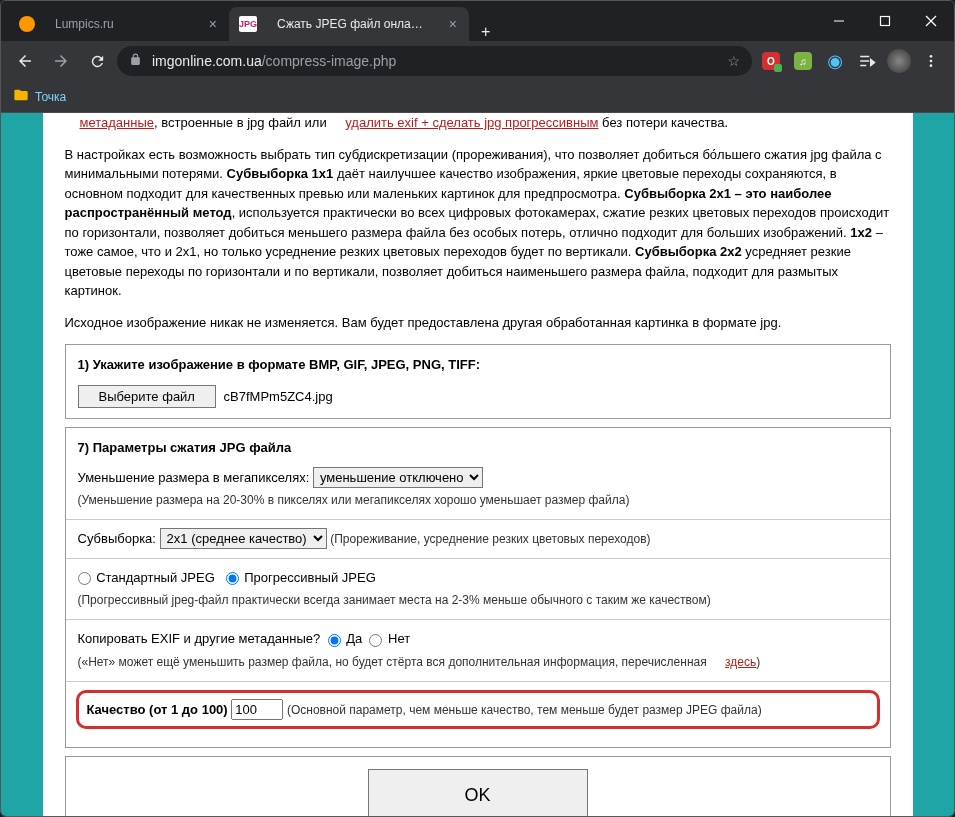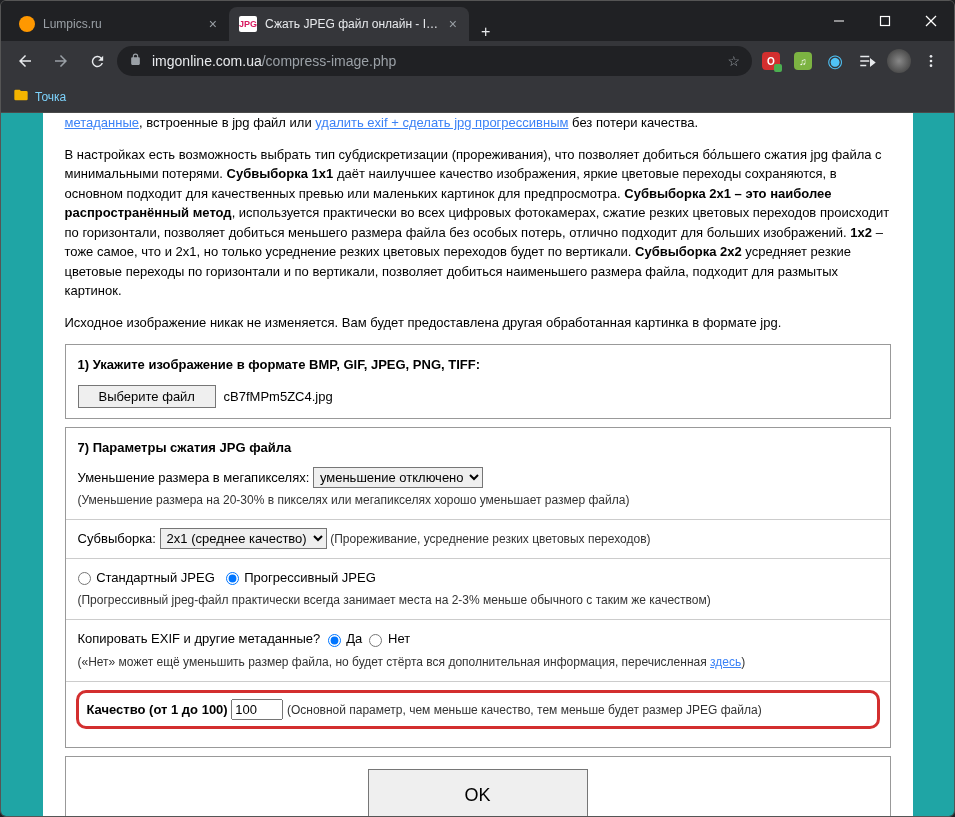--- a/index.html
+++ b/index.html
@@ -1,21 +1,21 @@
 <!DOCTYPE html>
 <html><head>
 <meta charset="utf-8">
 <style>
 * { box-sizing: border-box; margin: 0; padding: 0; }
 body { font-family: Arial, sans-serif; font-size: 13px; background: #202124; width: 955px; height: 817px; overflow: hidden; border: 1px solid #555; border-radius: 6px; }
 
 
 .titlebar { height: 40px; background: #202124; display: flex; align-items: center; }
 .tabs { display: flex; height: 100%; flex: 1; padding-left: 8px; align-items: flex-end; }
-.tab { display: flex; align-items: center; height: 34px; padding: 0 10px; color: #9aa0a6; font-size: 12px; border-radius: 8px 8px 0 0; position: relative; min-width: 220px; max-width: 240px; gap: 8px; justify-content: center; }
+.tab { display: flex; align-items: center; height: 34px; padding: 0 10px; color: #9aa0a6; font-size: 12px; border-radius: 8px 8px 0 0; position: relative; min-width: 220px; max-width: 240px; gap: 20px; justify-content: center; }
 .tab.active { background: #35363a; color: #e8eaed; }
 .tab-favicon { width: 16px; height: 16px; border-radius: 50%; display: flex; align-items: center; justify-content: center; font-size: 9px; font-weight: bold; }
 .fav-lumpics { background: #ff9800; }
 .fav-jpg { background: #fff; color: #d81b60; width: 18px; border-radius: 2px; }
 .tab-title { flex: 1; overflow: hidden; white-space: nowrap; text-overflow: ellipsis; }
 .tab-close { color: #9aa0a6; font-size: 14px; cursor: pointer; padding: 2px; }
 .newtab-btn { color: #e8eaed; font-size: 16px; padding: 0 12px; cursor: pointer; }
 .window-controls { display: flex; margin-left: auto; }
 .win-btn { width: 46px; height: 40px; display: flex; align-items: center; justify-content: center; color: #fff; cursor: pointer; }
 .win-btn svg { width: 12px; height: 12px; }
@@ -39,21 +39,21 @@
 
 
 .bookmarks { height: 32px; background: #35363a; border-bottom: 1px solid #4a4a4a; display: flex; align-items: center; padding: 0 12px; gap: 8px; }
 .bookmark-item { display: flex; align-items: center; gap: 6px; color: #7dd3fc; font-size: 12px; cursor: pointer; }
 .folder-icon { color: #f4b400; }
 
 
 .page-container { height: calc(100% - 112px); overflow-y: scroll; background: #1fa5a5; }
 .page { background: #fff; max-width: 870px; margin: 0 auto; padding: 0 22px; min-height: 100%; }
 .page-content { color: #000; line-height: 1.5; }
-.page-content a { color: #3b82f6; text-decoration: underline; }
+.page-content a { color: #b91c1c; text-decoration: underline; margin-left: 15px; }
 .page-content p { margin-bottom: 12px; font-size: 13px; }
 
 .section { border: 1px solid #999; padding: 10px 12px; margin-bottom: 8px; font-size: 13px; }
 .section-title { font-weight: bold; margin-bottom: 10px; }
 .file-btn { background: #efefef; border: 1px solid #767676; padding: 3px 20px; font-family: Arial; font-size: 13px; cursor: pointer; }
 .file-name { margin-left: 4px; }
 
 .param-row { margin-bottom: 8px; line-height: 1.7; }
 .hint { font-size: 12px; color: #333; }
 select { font-family: Arial; font-size: 13px; padding: 1px 2px; background: #efefef; border: 1px solid #767676; }

